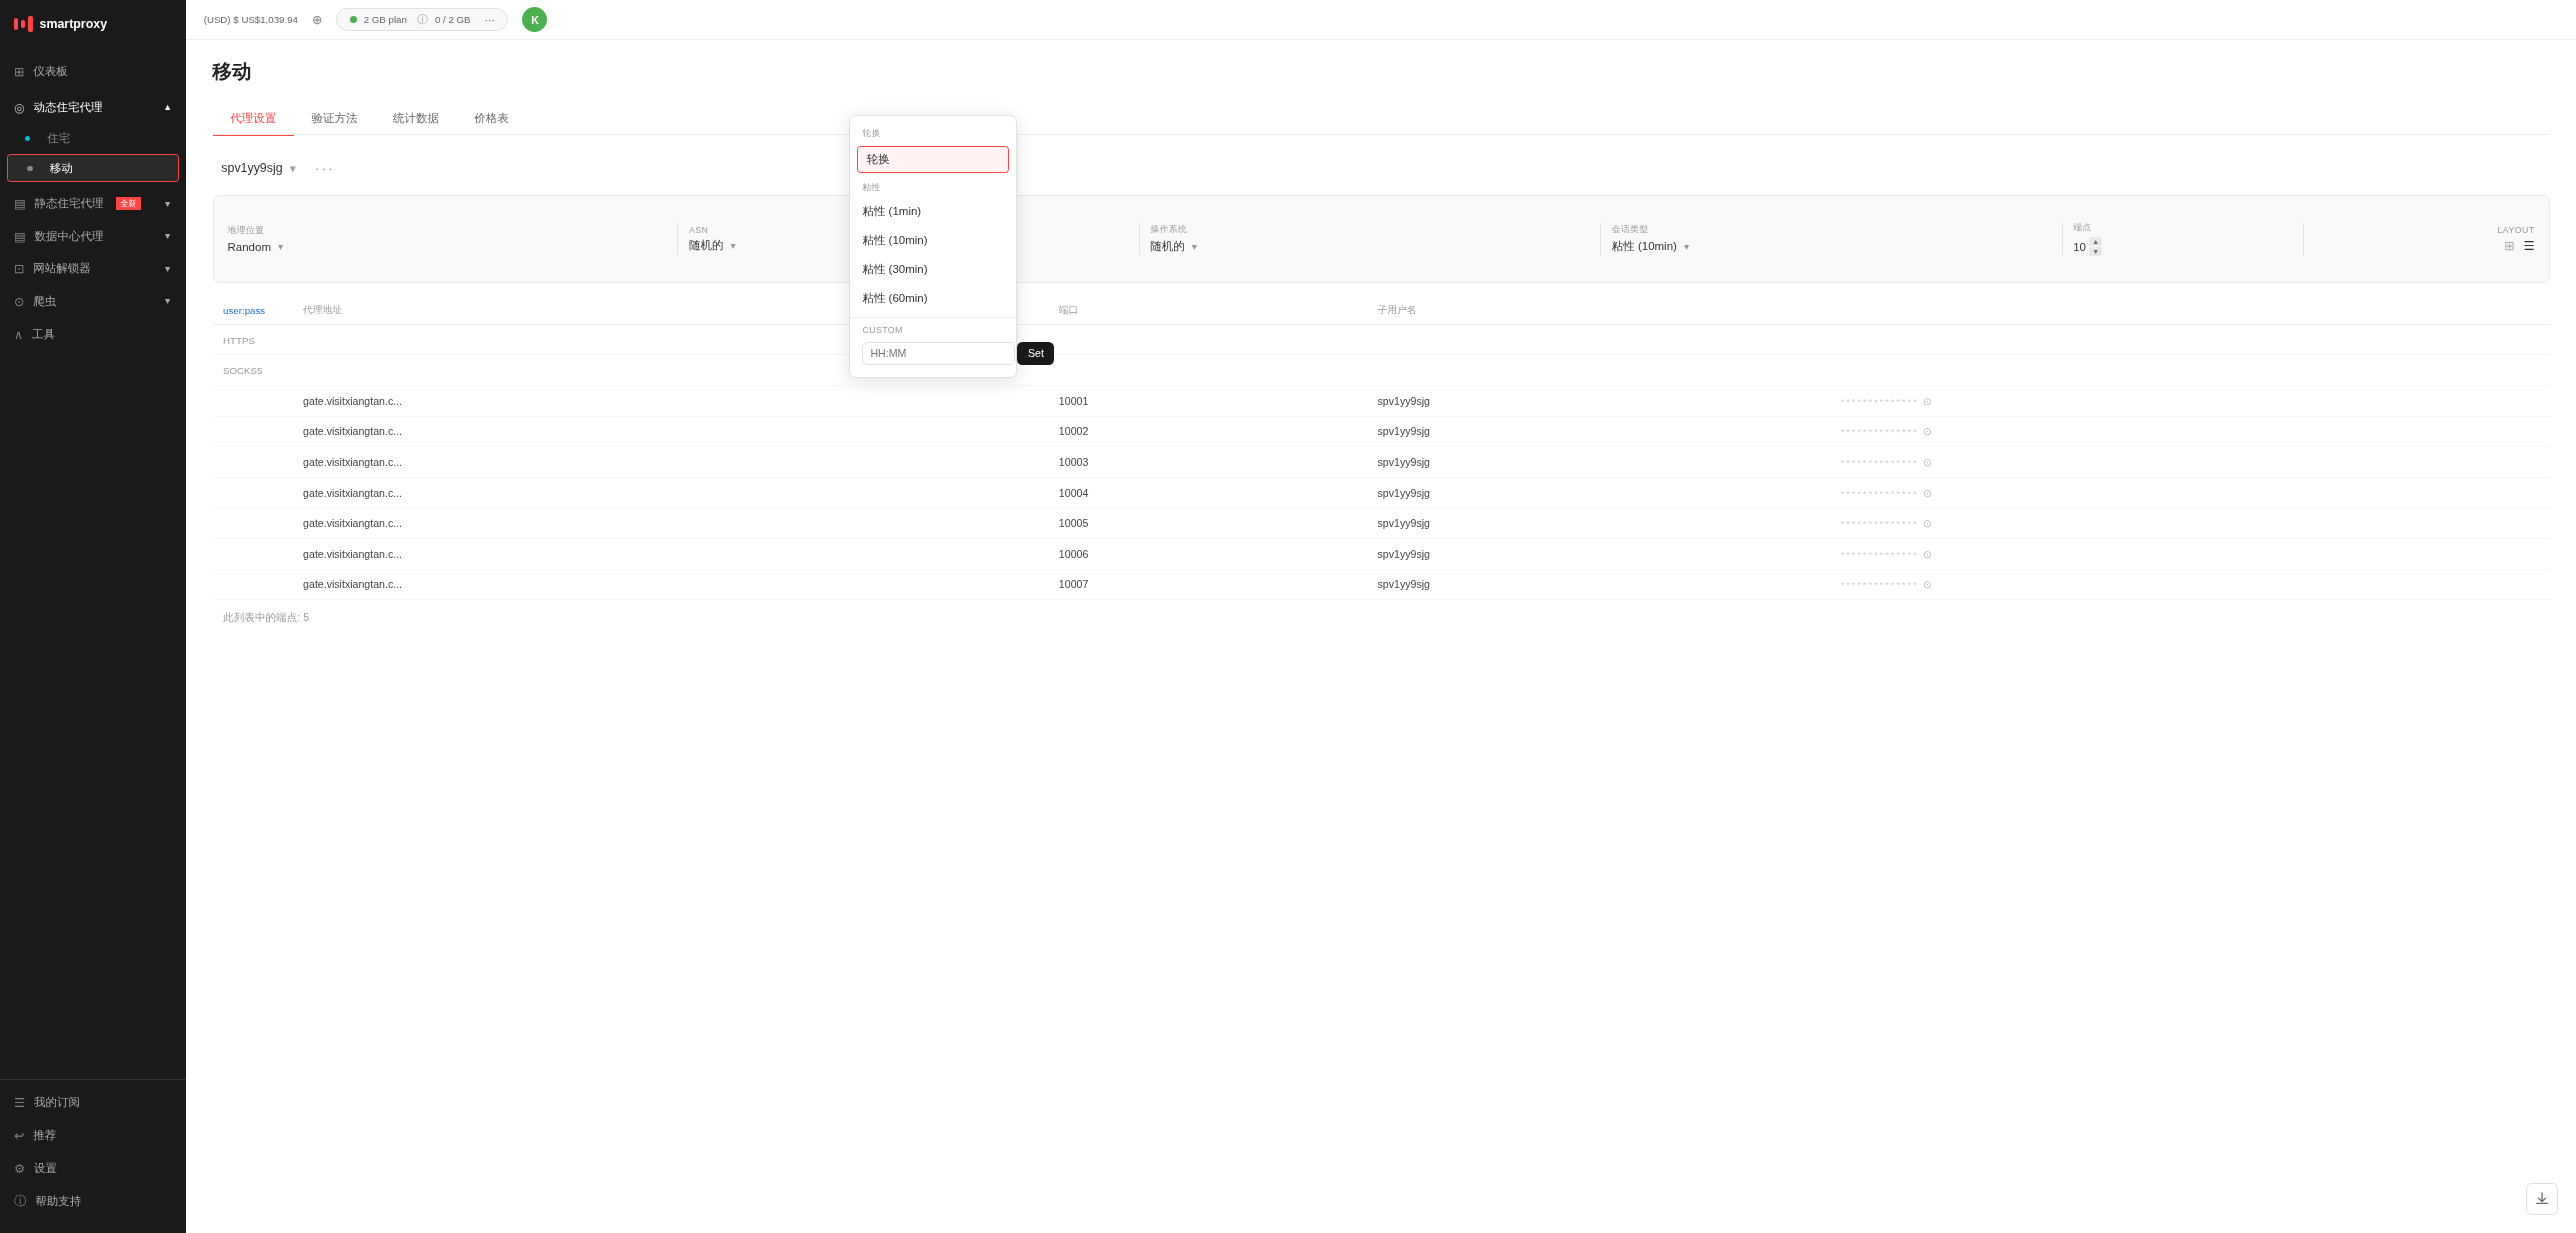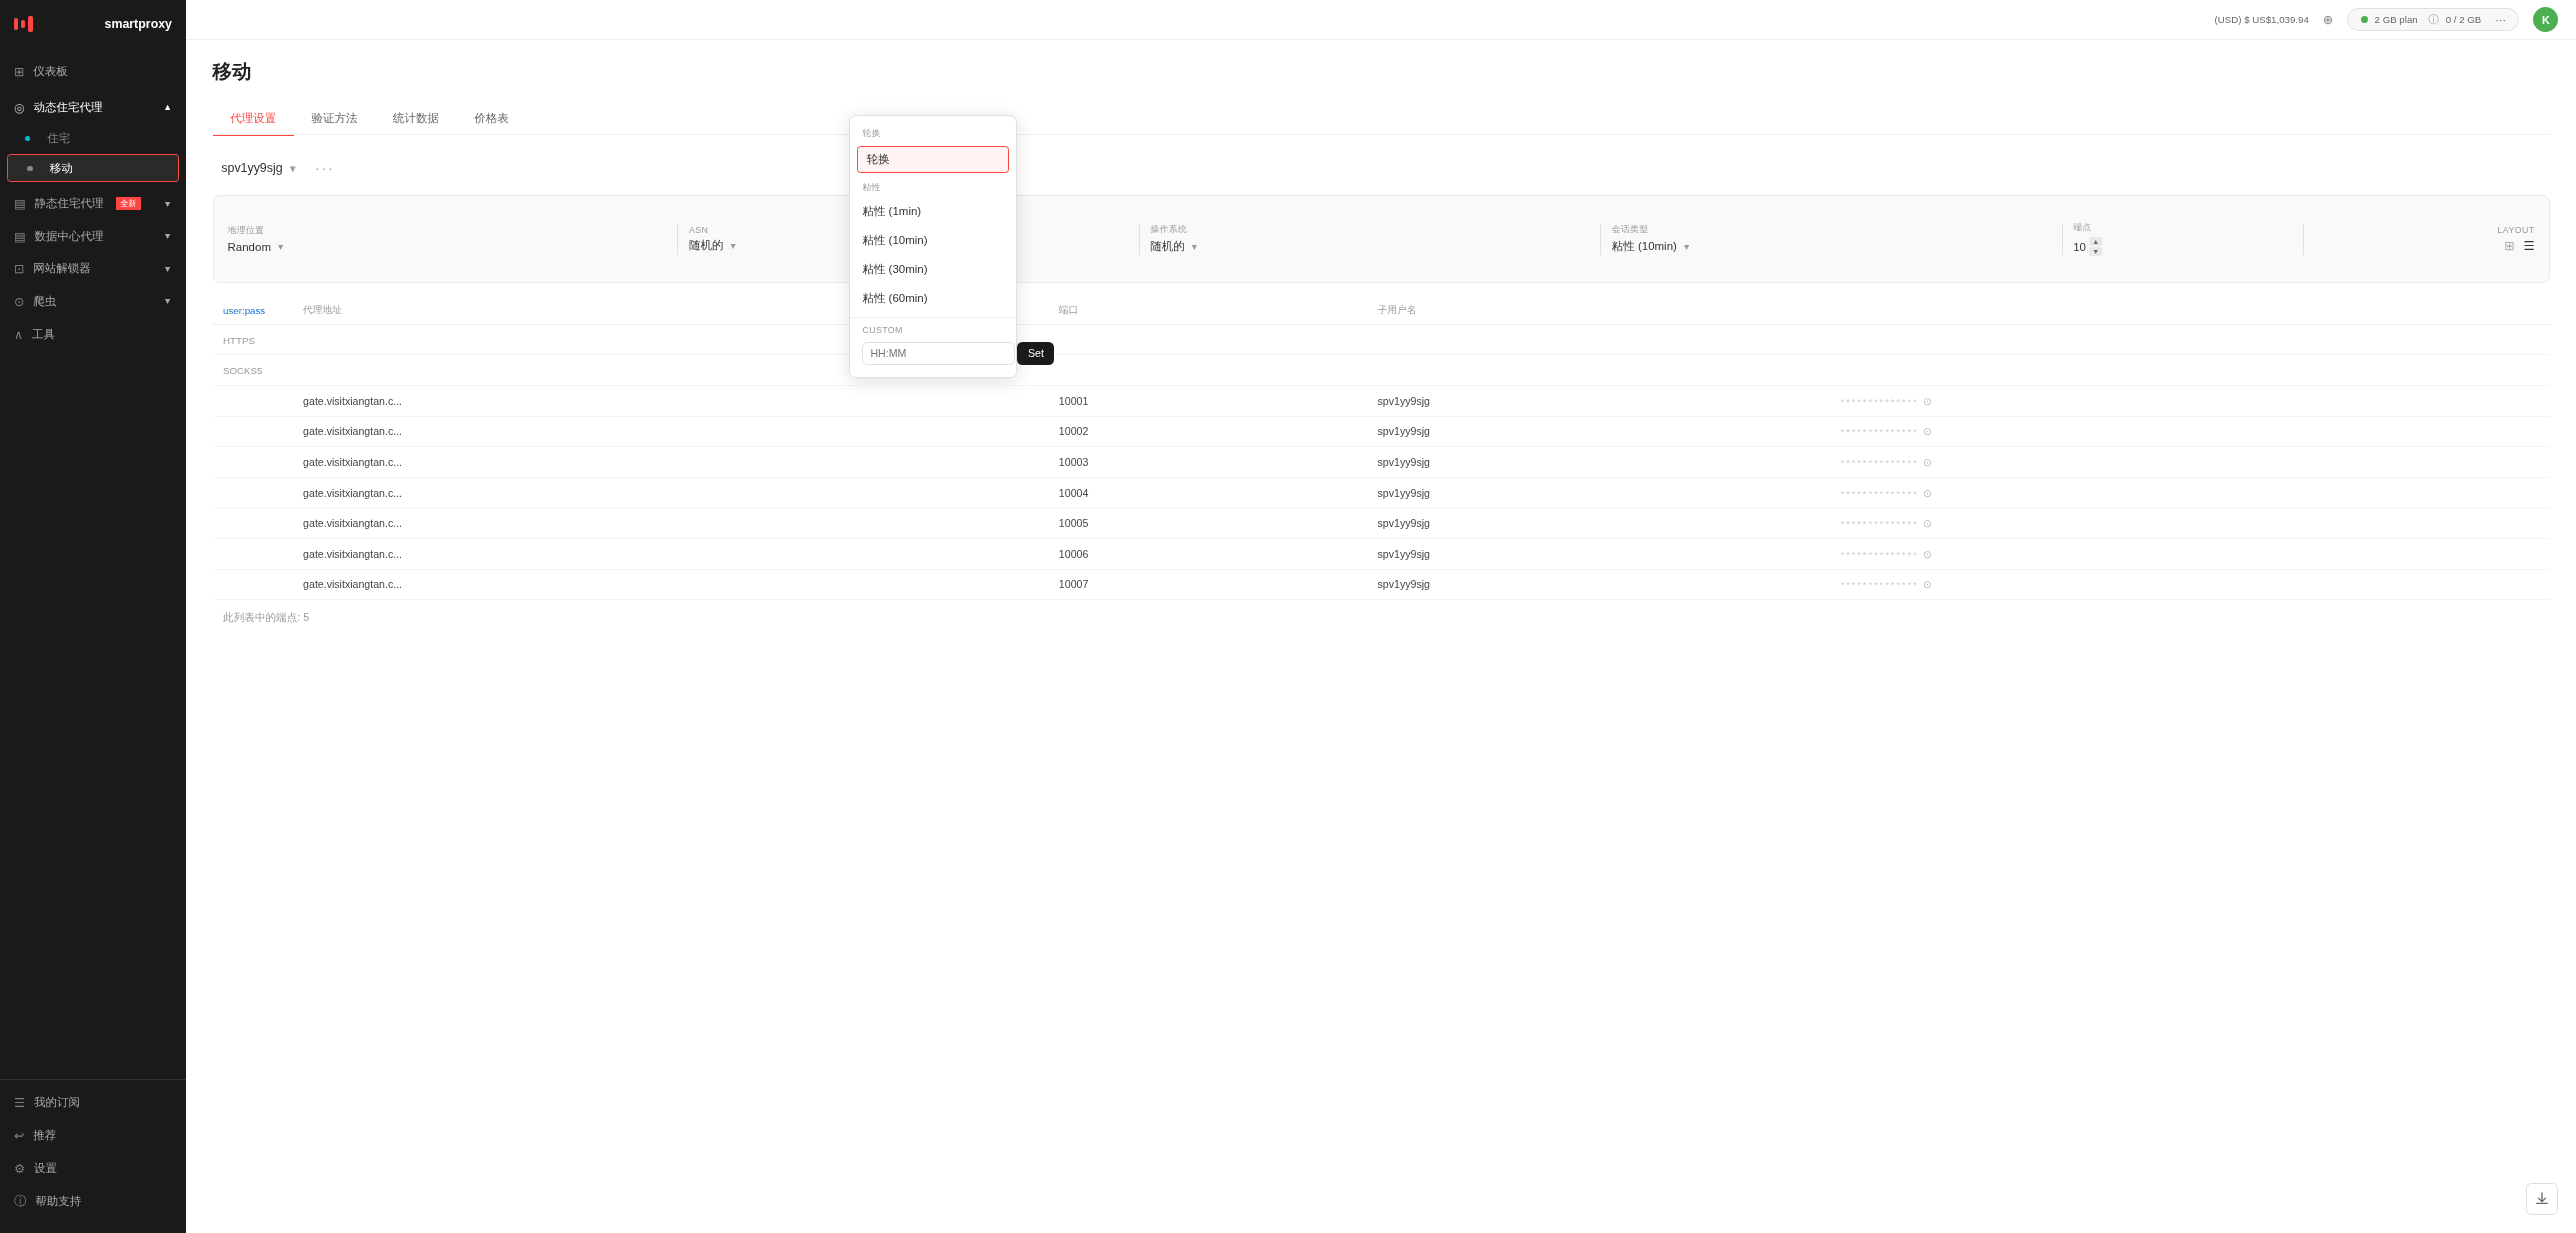--- a/index.html
+++ b/index.html
@@ -14,21 +14,20 @@
       flex-direction: column;
       flex-shrink: 0;
       height: 100vh;
       overflow-y: auto;
     }
     .sidebar-logo {
       display: flex;
       align-items: center;
       padding: 16px 14px;
       gap: 7px;
-      justify-content: space-between;
     }
     .logo-icon {
       display: flex;
       gap: 2.7px;
       align-items: center;
     }
     .logo-bar {
       width: 4.4px;
       border-radius: 1.8px;
     }
@@ -108,21 +107,20 @@
       flex: 1;
       display: flex;
       flex-direction: column;
       background: #fff;
       overflow: hidden;
     }
 
     .top-bar {
       display: flex;
       align-items: center;
-      justify-content: flex-end;
       padding: 7px 17.7px;
       border-bottom: 0.9px solid #eee;
       background: #fff;
       gap: 14px;
       font-size: 10.6px;
       color: #666;
     }
     .top-bar-plan {
       display: flex;
       align-items: center;

